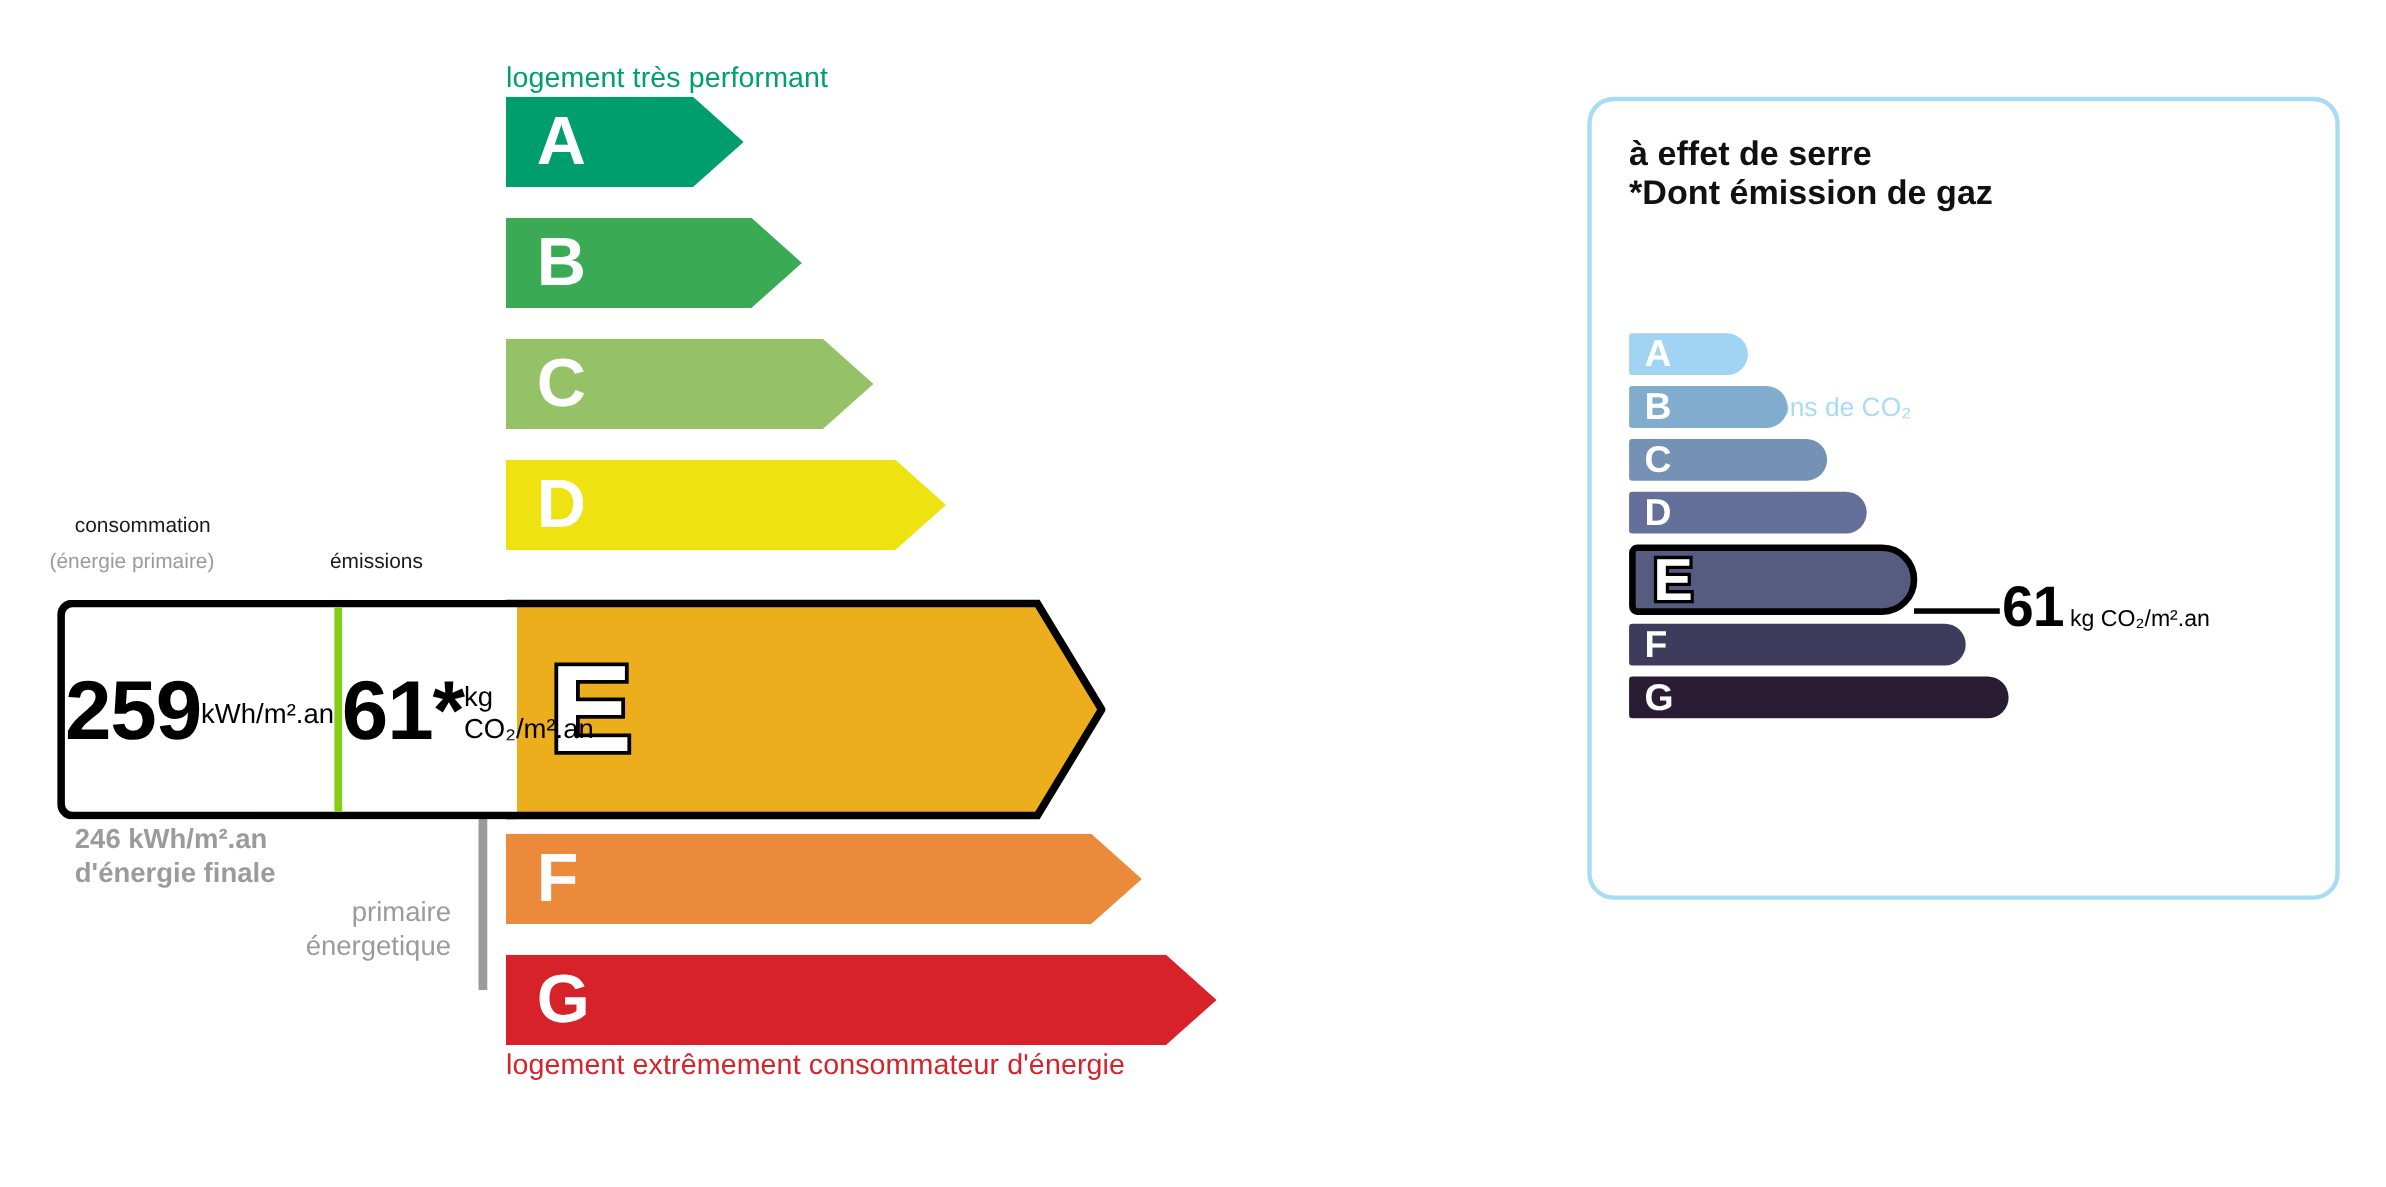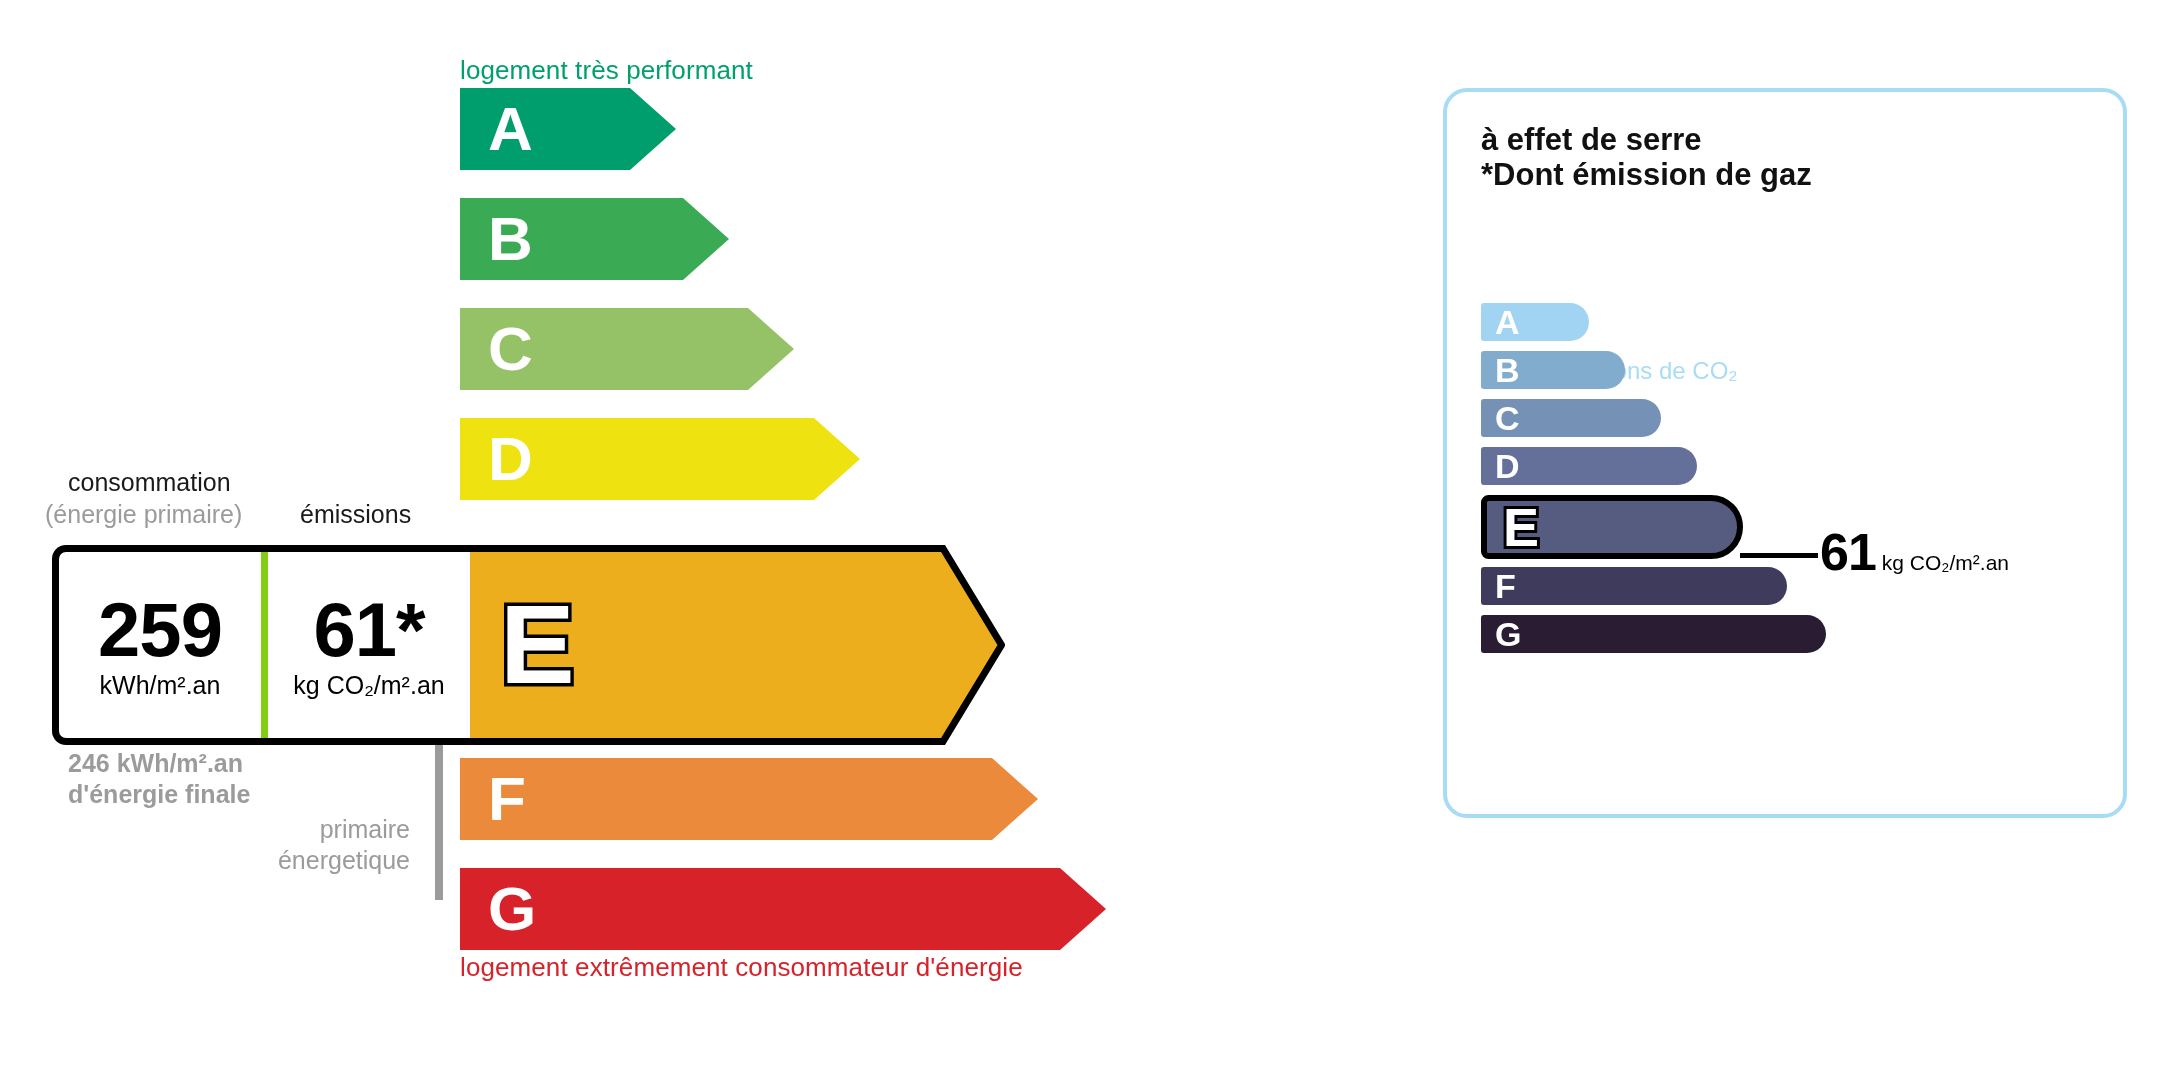--- a/index.html
+++ b/index.html
@@ -73,30 +73,30 @@
     border-right: none;
     border-radius: 14px 0 0 14px;
     background: #ffffff;
     display: flex;
     z-index: 5;
   }
   .value-cell {
     flex: 1 1 0;
     position: relative;
     display: flex;
-    flex-direction: column;
+    flex-direction: row;
     align-items: center;
     justify-content: center;
     padding-top: 4px;
   }
   .value-cell + .value-cell { border-left: 7px solid #84cc16; }
   .value-num { font-size: 76px; font-weight: bold; color:#000; line-height: .95; letter-spacing:-1px;}
   .value-unit { font-size: 25px; color:#000; margin-top: 4px; }
 
-  .cap-above { position:absolute; font-size: 25px; white-space:nowrap; }
+  .cap-above { position:absolute; font-size: 19px; white-space:nowrap; }
   #cap-conso      { left: 68px;  top: 468px; color:#1a1a1a; }
   #cap-conso-sub  { left: 45px;  top: 500px; color:#9b9b9b; }
   #cap-emissions  { left: 300px; top: 500px; color:#1a1a1a; }
 
   #cap-final {
     position:absolute; left: 68px; top: 748px;
     font-size: 25px; color:#9b9b9b; line-height: 1.22; white-space: nowrap; font-weight: bold;
   }
   #cap-passoire {
     position:absolute; left: 200px; top: 814px;

